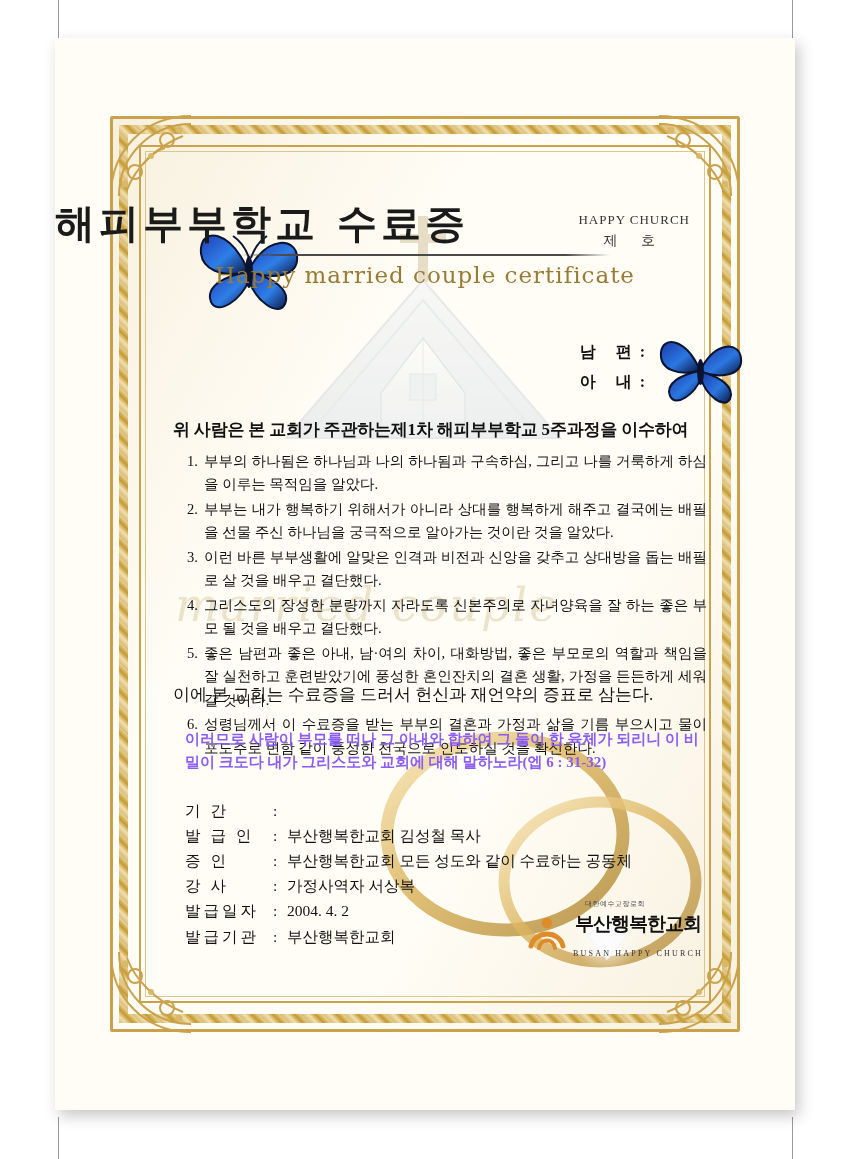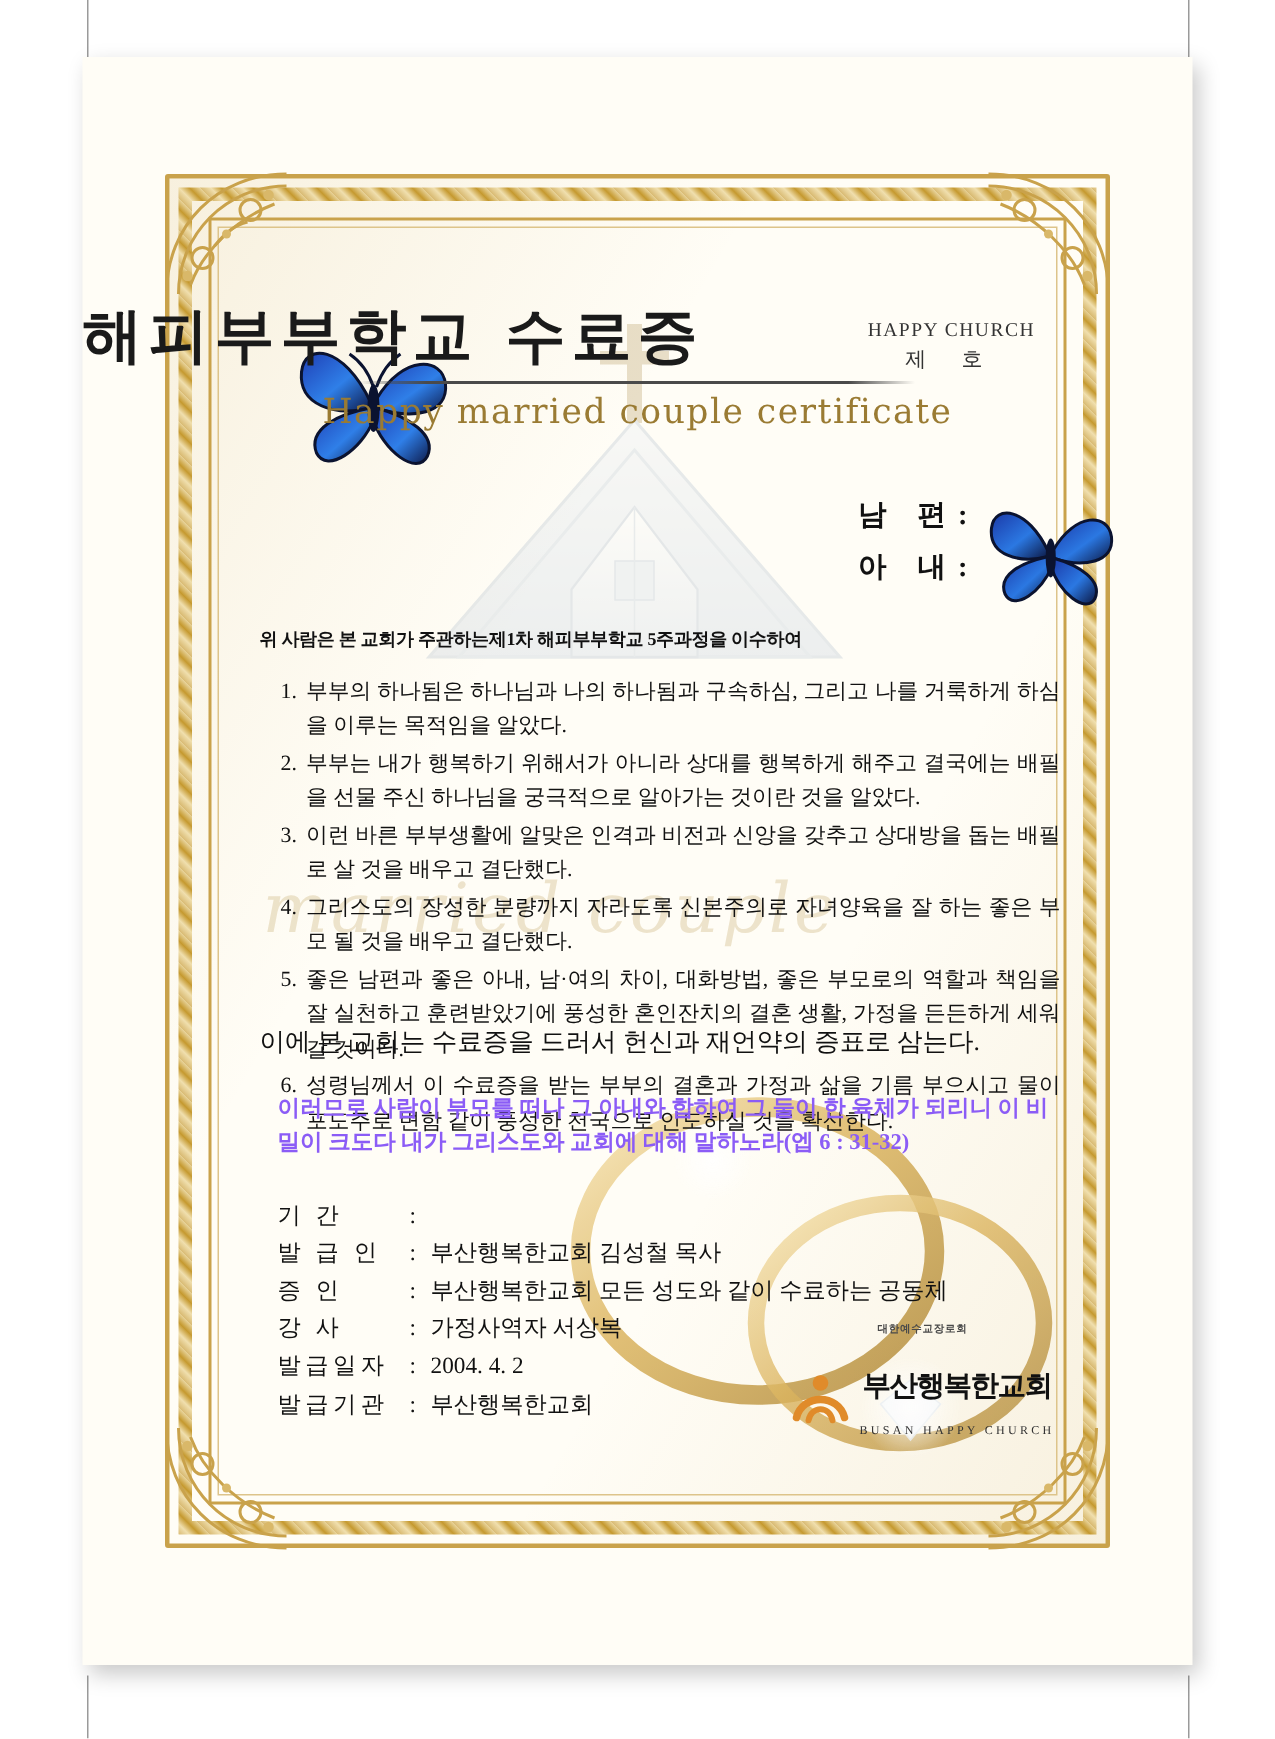--- a/index.html
+++ b/index.html
@@ -155,34 +155,34 @@
     text-align: center;
     font-family: "DejaVu Serif", serif;
     font-size: 23px;
     color: #9a7b33;
     letter-spacing: 1px;
   }
 
   .name-fields {
     position: absolute;
     right: 150px;
-    top: 288px;
-    font-size: 19px;
+    top: 299px;
+    font-size: 16px;
     color: #111;
     line-height: 1.85;
     font-weight: bold;
   }
   .name-fields .lbl { letter-spacing: 8px; }
 
   .lead {
     position: absolute;
     left: 118px;
     right: 80px;
     top: 380px;
-    font-size: 12px;
+    font-size: 17px;
     font-weight: bold;
     color: #111;
     letter-spacing: -0.2px;
   }
 
   .items {
     position: absolute;
     left: 132px;
     right: 88px;
     top: 412px;
@@ -235,22 +235,21 @@
   .logo {
     position: absolute;
     right: 92px;
     bottom: 152px;
     text-align: center;
   }
   .logo-top {
     font-size: 7px;
     color: #4a4a4a;
     letter-spacing: 0.5px;
-    margin-bottom: 20px;
-    font-weight: bold;
+    margin-bottom: 2px;
   }
   .logo-main {
     display: flex;
     align-items: center;
     gap: 6px;
   }
   .logo-kr {
     font-size: 19px;
     font-weight: bold;
     color: #111;

